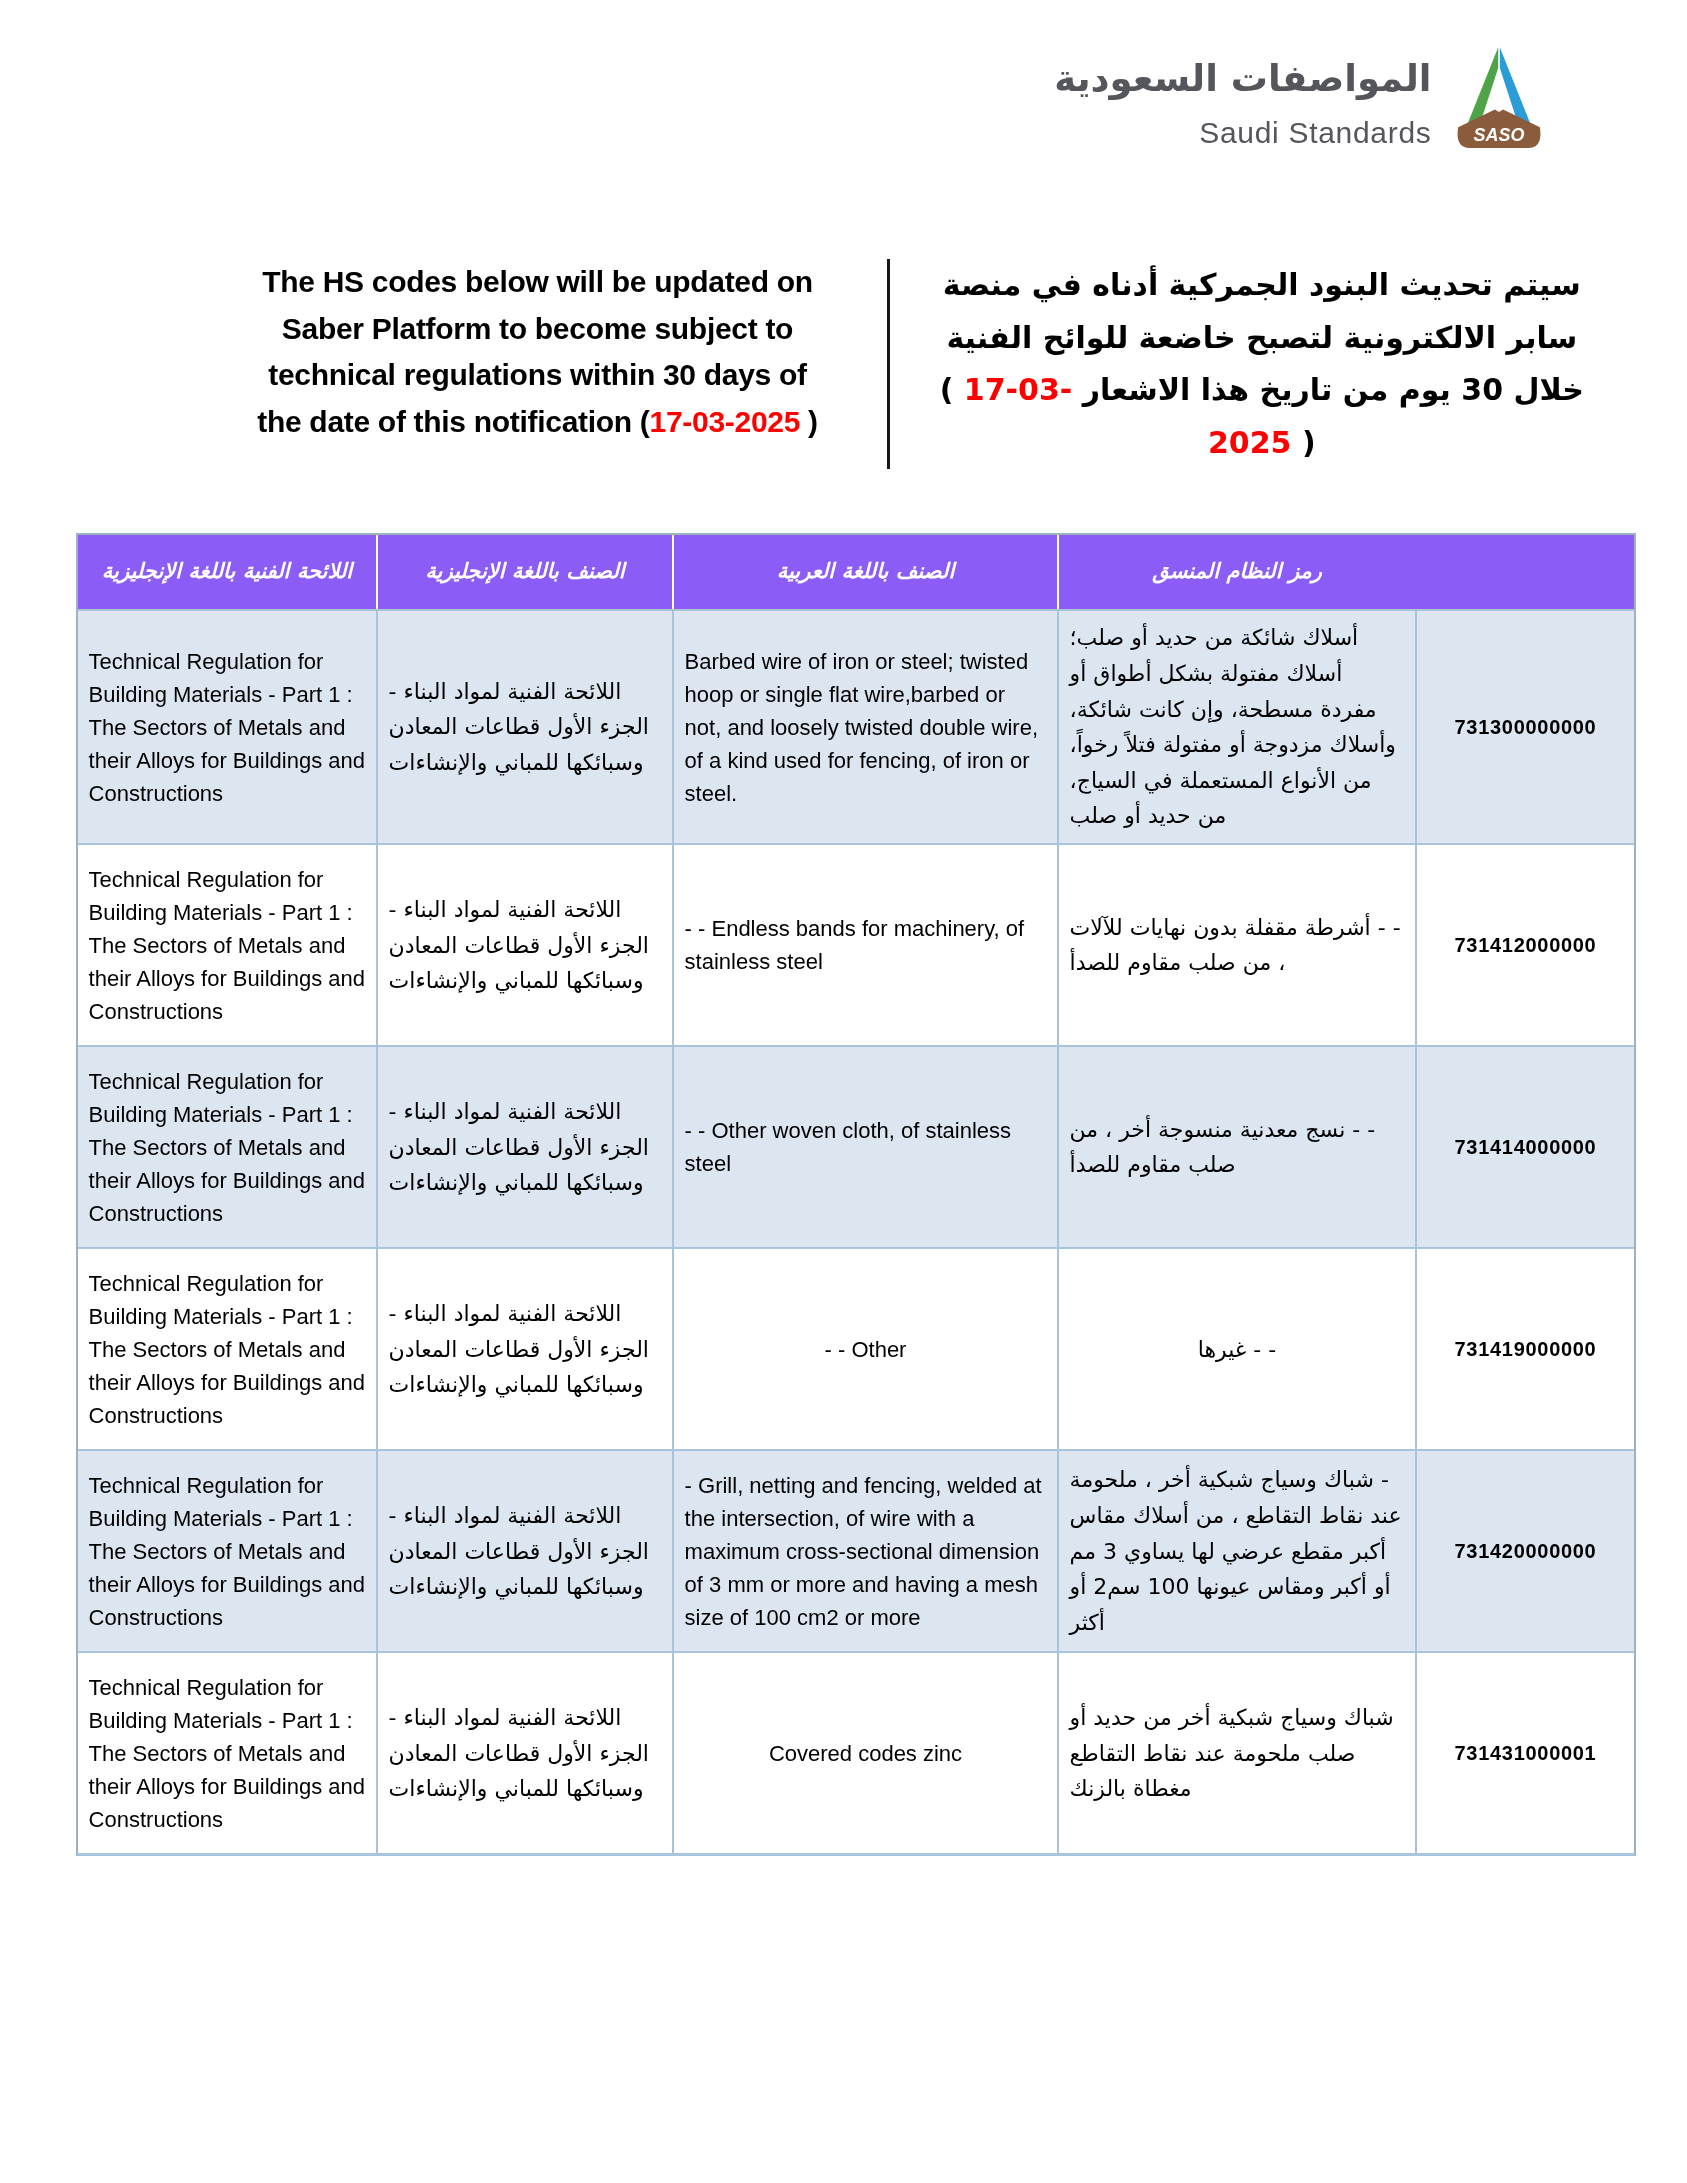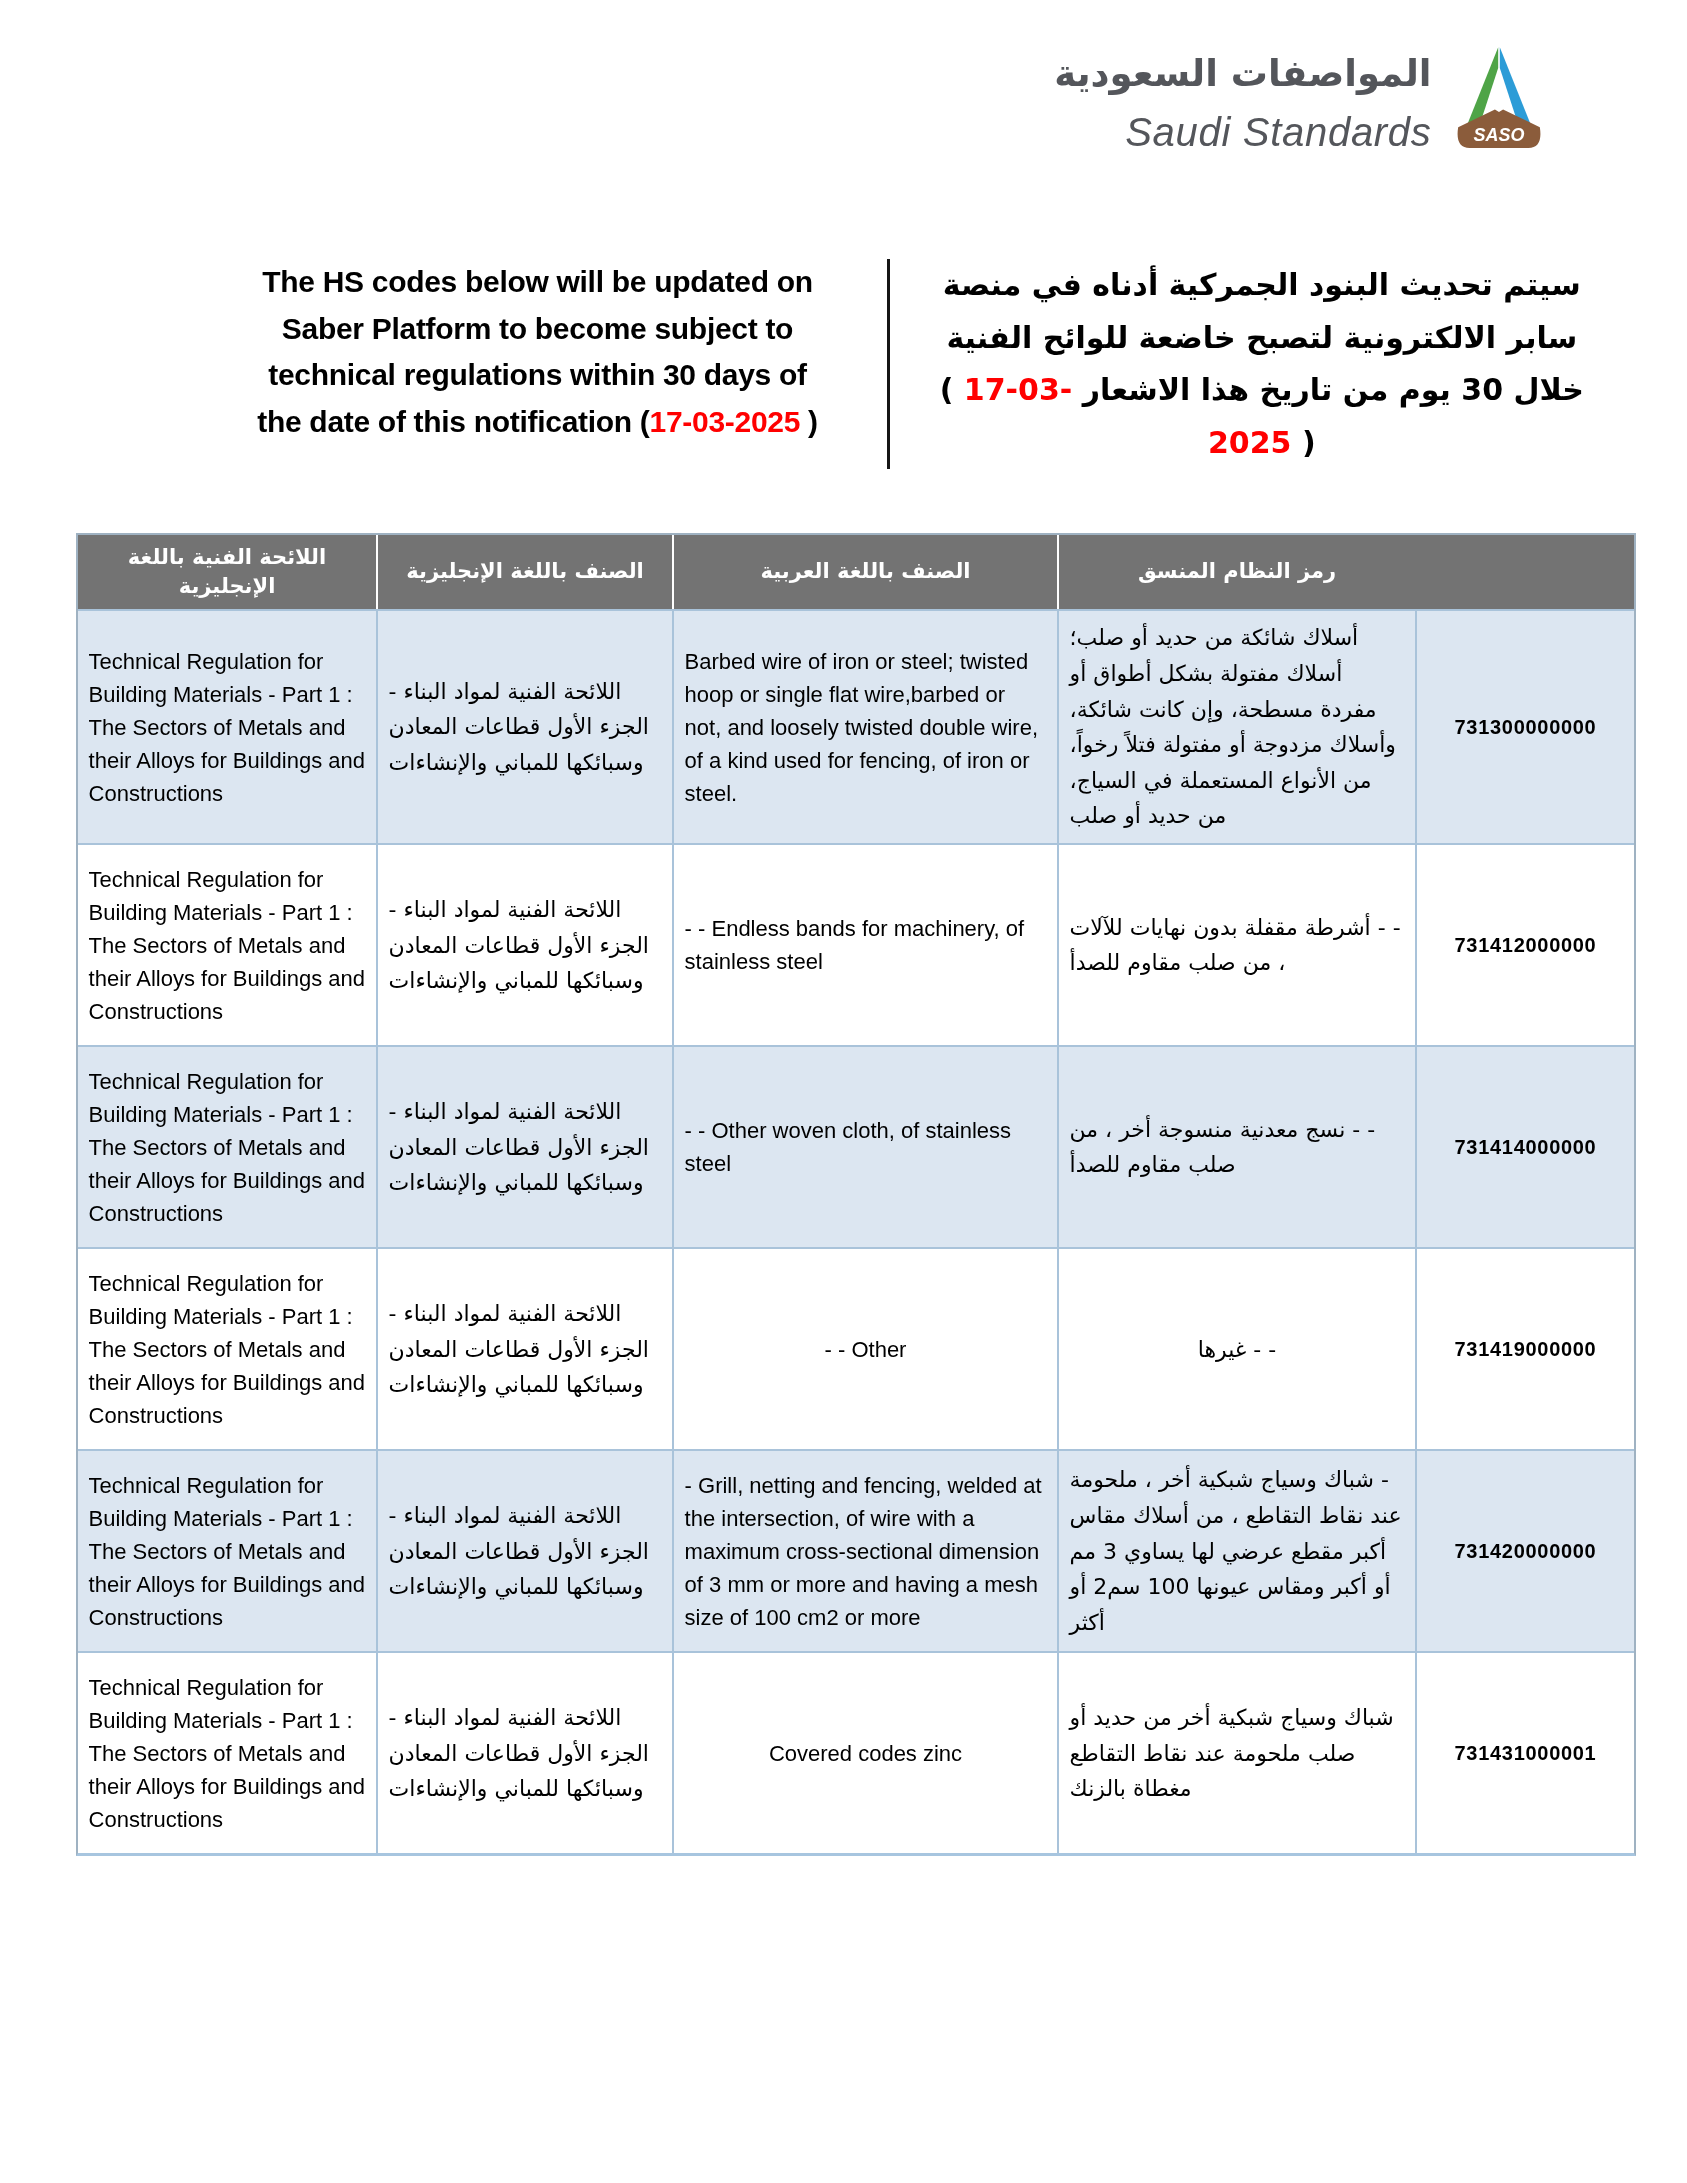--- a/index.html
+++ b/index.html
@@ -7,21 +7,21 @@
     width:1687px; height:2183px; position:relative;
     background:#ffffff;
     font-family:"Liberation Sans", sans-serif;
     color:#000;
   }
 
   
   .logo { position:absolute; top:44px; right:139px; display:flex; align-items:center; gap:18.5px; }
   .logo-text { text-align:right; color:#54565B; }
   .logo-ar { font-family:"DejaVu Sans", sans-serif; font-weight:bold; font-size:37px; line-height:1.12; }
-  .logo-en { font-size:40px; letter-spacing:0.7px; margin-top:16px;font-style:italic; }
+  .logo-en { font-size:30px; letter-spacing:0.7px; margin-top:16px; }
   .logo-emblem { width:98px; height:120px; }
 
   
   .notice { position:absolute; top:259px; left:197px; width:1437px; display:flex; align-items:stretch; }
   .notice-en {
     width:681px; padding-right:9px;
     font-size:30px; font-weight:bold; letter-spacing:-0.3px;
     text-align:center; line-height:1.55; white-space:pre-line;
   }
   .notice-divider { width:2.6px; background:#161616; }
@@ -35,21 +35,21 @@
   .ltr-chunk { direction:ltr; unicode-bidi:isolate; }
 
   
   .hs-table {
     position:absolute; top:533px; left:76px; width:1560px;
     border:2px solid #9FB2C2; border-bottom:3.3px solid #A7C5DF;
     box-sizing:border-box; background:#fff;
   }
   .thead {
     display:grid; grid-template-columns:298px 296px 385px 358px 1fr;
-    background:#737373; color:#ffffff; min-height:74px;
+    background:#8b5cf6; color:#ffffff; min-height:74px;font-style:italic;
   }
   .th {
     display:flex; align-items:center; justify-content:center;
     text-align:center; direction:rtl;
     font-family:"DejaVu Sans", sans-serif; font-weight:bold;
     font-size:21px; line-height:1.4;
     padding:4px 6.6px; border-left:2px solid #ffffff; box-sizing:border-box;
   }
   .th:first-child { border-left:none; }
   .trow {

